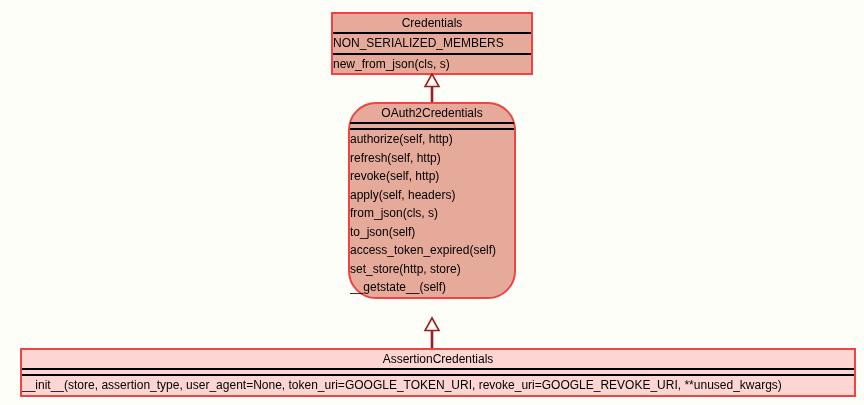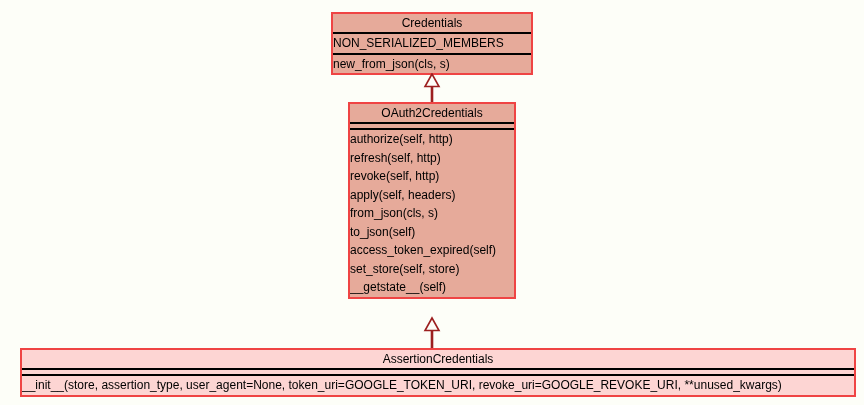--- a/index.html
+++ b/index.html
@@ -33,21 +33,21 @@
     min-height: 4px;
     border-bottom: 2px solid #000;
   }
   .member-row {
     height: 18.5px;
     line-height: 18.5px;
     padding-right: 2px;
   }
   
   #box-credentials { left: 331px; top: 12px;  width: 198px; }
-  #box-oauth2      { left: 348px; top: 102px; width: 164px; }
+  #box-oauth2      { left: 348px; top: 102px; width: 164px; border-radius: 28px; }
   #box-assertion   { left: 12px;  top: 348px; width: 832px; margin-left: 8px; }
 
   .arrow { position: absolute; }
   #arrow-oauth2-to-credentials { left: 421px; top: 73px;  }
   #arrow-assertion-to-oauth2   { left: 421px; top: 316px; }
   .arrow-head { fill: #fdfef8; stroke: #9c1f1f; stroke-width: 1.6; }
   .arrow-shaft { fill: #9c1f1f; }
 </style>
 </head>
 <body>
@@ -73,21 +73,21 @@
     <div class="class-title">OAuth2Credentials</div>
     <div class="compartment attrs"></div>
     <div class="compartment methods">
         <div class="member-row">authorize(self, http)</div>
         <div class="member-row">refresh(self, http)</div>
         <div class="member-row">revoke(self, http)</div>
         <div class="member-row">apply(self, headers)</div>
         <div class="member-row">from_json(cls, s)</div>
         <div class="member-row">to_json(self)</div>
         <div class="member-row">access_token_expired(self)</div>
-        <div class="member-row">set_store(self, store)</div>
+        <div class="member-row">set_store(http, store)</div>
         <div class="member-row">__getstate__(self)</div>
       </div>
   </div>
 
   <svg class="arrow" id="arrow-assertion-to-oauth2" width="22" height="33" aria-hidden="true">
     <rect class="arrow-shaft" x="9.7" y="14" width="2.6" height="19"></rect>
     <polygon class="arrow-head" points="11,2 4,14.5 18,14.5"></polygon>
   </svg>
 
   <div class="class-box" id="box-assertion" style="background: rgb(253, 213, 211);">

